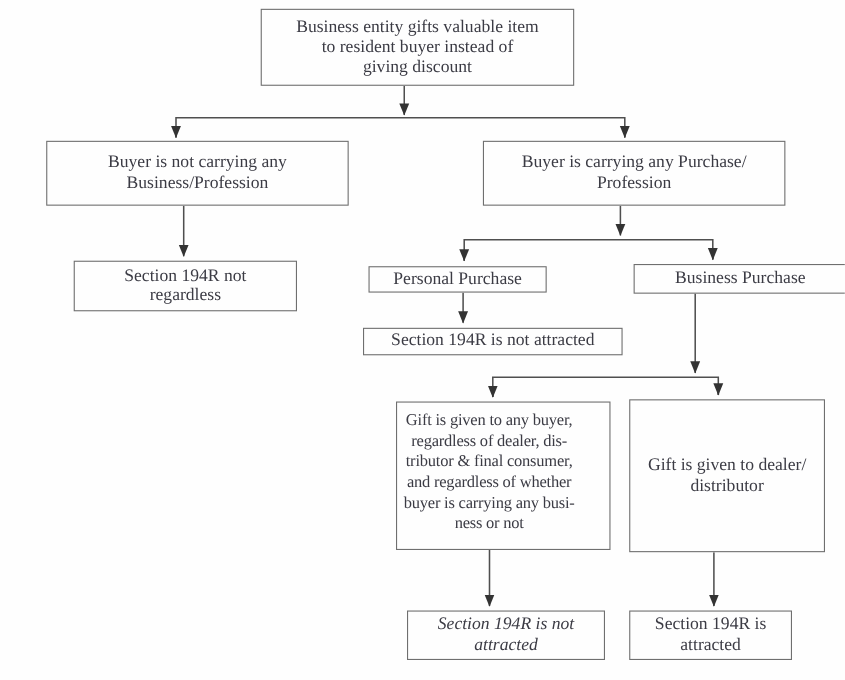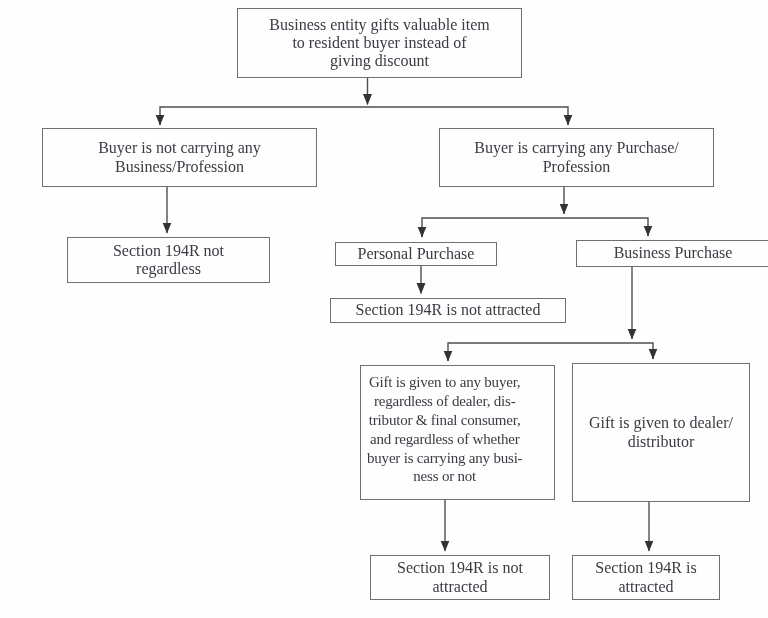--- a/index.html
+++ b/index.html
@@ -113,21 +113,21 @@
 and regardless of whether
 buyer is carrying any busi-
 ness or not</span>
   </div>
 
   <div class="box" style="left:560px; top:363px; width:178px; height:139px;justify-content:center;">
     <span class="txt">Gift is given to dealer/
 distributor</span>
   </div>
 
-  <div class="box" style="left:358px; top:555px; width:180px; height:45px;">
+  <div class="box" style="left:358px; top:555px; width:180px; height:45px;font-style:italic;">
     <span class="txt">Section 194R is not
 attracted</span>
   </div>
 
   <div class="box" style="left:560px; top:555px; width:148px; height:45px;">
     <span class="txt">Section 194R is
 attracted</span>
   </div>
 
 </div>

